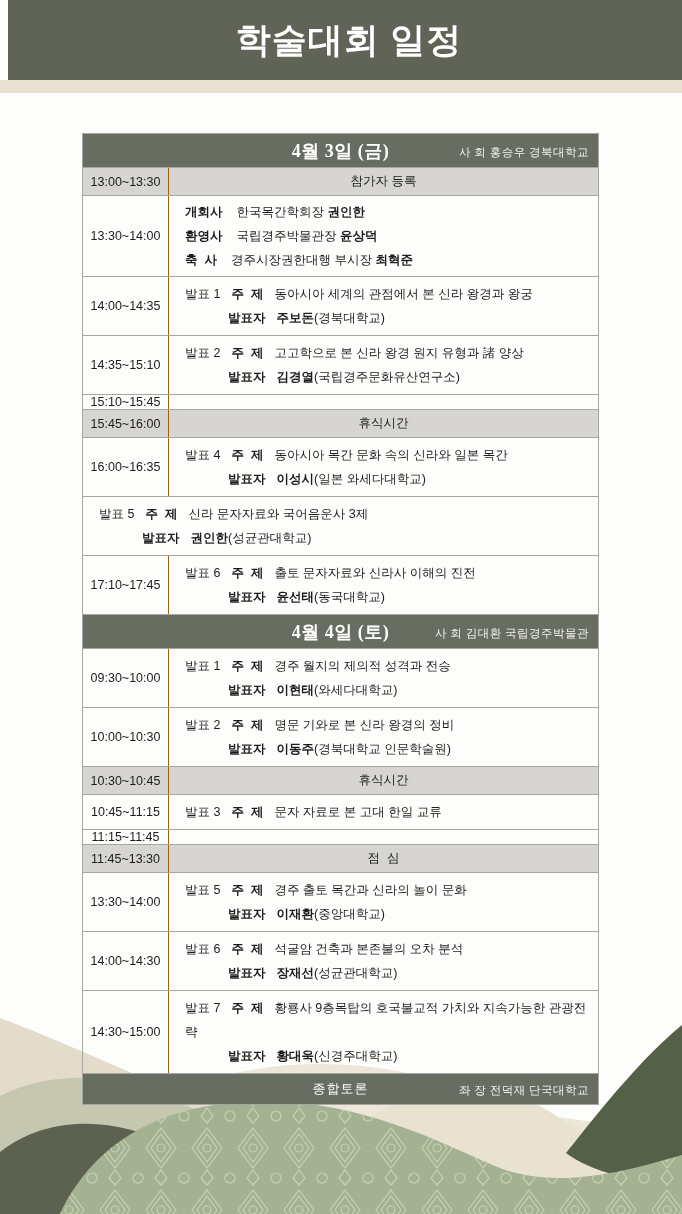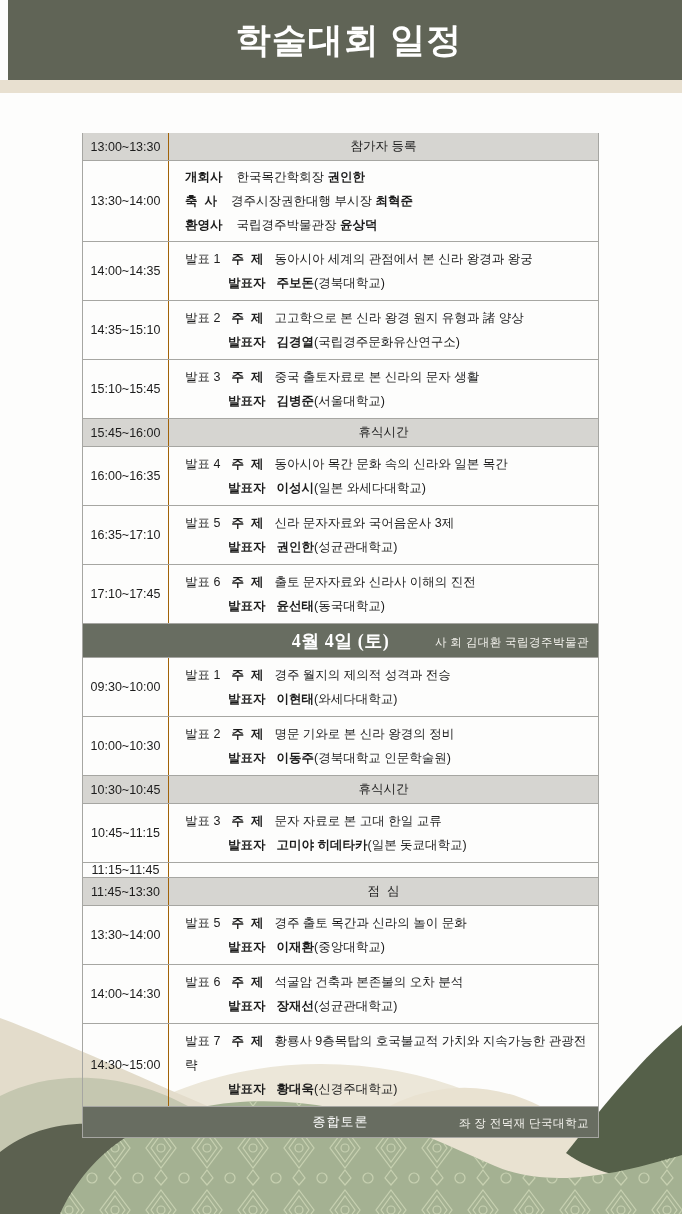--- a/index.html
+++ b/index.html
@@ -103,66 +103,65 @@
   <path d="M0,18 C60,40 150,82 240,120 L300,150 L300,214 L0,214 Z" fill="#e3dccb"></path>
   <path d="M0,96 C55,68 130,72 195,110 C240,136 285,152 335,158 L335,214 L0,214 Z" fill="#c5c7b0"></path>
   <path d="M340,145 C400,78 490,72 555,115 C600,145 645,152 682,138 L682,214 L340,214 Z" fill="#e9e2d1"></path>
   <path d="M682,25 C645,55 608,100 566,153 C600,178 650,183 682,178 Z" fill="#556049"></path>
   <path d="M0,152 C45,116 115,114 175,148 C210,168 245,182 278,188 L278,214 L0,214 Z" fill="#5c6150"></path>
   <path d="M60,214 C90,150 150,108 240,102 C350,95 430,138 495,166 C555,192 630,170 682,155 L682,214 Z" fill="#a4b192"></path>
   <path d="M60,214 C90,150 150,108 240,102 C350,95 430,138 495,166 C555,192 630,170 682,155 L682,214 Z" fill="url(#motif)"></path>
 </svg>
 
 <main class="schedule" id="schedule">
+    <div class="row hdr">
+      <div class="h-title">4월 3일 (금)</div>
+      <div class="h-right">사 회  홍승우 경북대학교</div>
+    </div>
     <div class="row special">
       <div class="time">13:00~13:30</div>
       <div class="cell"><span>참가자 등록</span></div>
     </div>
     <div class="row cer">
       <div class="time">13:30~14:00</div>
       <div class="cell">
         <div class="line"><span class="c-label">개회사</span><span>한국목간학회장 </span><span class="t-name" style="font-weight: bold;">권인한</span></div>
+        <div class="line"><span class="c-label">환영사</span><span>국립경주박물관장 </span><span class="t-name" style="font-weight: bold;">윤상덕</span></div>
         <div class="line"><span class="c-label">축  사</span><span>경주시장권한대행 부시장 </span><span class="t-name" style="font-weight: bold;">최혁준</span></div>
-        <div class="line"><span class="c-label">환영사</span><span>국립경주박물관장 </span><span class="t-name" style="font-weight: bold;">윤상덕</span></div>
       </div>
     </div>
     <div class="row talk">
       <div class="time">14:00~14:35</div>
       <div class="cell">
         <div class="line"><span class="t-no">발표 1</span><span class="t-label">주  제</span><span>동아시아 세계의 관점에서 본 신라 왕경과 왕궁</span></div>
         <div class="line t-indent"><span class="t-label">발표자</span><span class="t-name" style="font-weight: bold;">주보돈</span><span>(경북대학교)</span></div>
       </div>
     </div>
     <div class="row talk">
       <div class="time">14:35~15:10</div>
       <div class="cell">
         <div class="line"><span class="t-no">발표 2</span><span class="t-label">주  제</span><span>고고학으로 본 신라 왕경 원지 유형과 諸 양상</span></div>
         <div class="line t-indent"><span class="t-label">발표자</span><span class="t-name" style="font-weight: bold;">김경열</span><span>(국립경주문화유산연구소)</span></div>
       </div>
     </div>
     <div class="row talk">
       <div class="time">15:10~15:45</div>
-      <div class="cell">
-        <div class="line"><span class="t-no">발표 3</span><span class="t-label">주  제</span><span>중국 출토자료로 본 신라의 문자 생활</span></div>
-        <div class="line t-indent"><span class="t-label">발표자</span><span class="t-name" style="font-weight: bold;">김병준</span><span>(서울대학교)</span></div>
-      </div>
     </div>
     <div class="row special">
       <div class="time">15:45~16:00</div>
       <div class="cell"><span>휴식시간</span></div>
     </div>
     <div class="row talk">
       <div class="time">16:00~16:35</div>
       <div class="cell">
         <div class="line"><span class="t-no">발표 4</span><span class="t-label">주  제</span><span>동아시아 목간 문화 속의 신라와 일본 목간</span></div>
         <div class="line t-indent"><span class="t-label">발표자</span><span class="t-name" style="font-weight: bold;">이성시</span><span>(일본 와세다대학교)</span></div>
       </div>
     </div>
     <div class="row talk">
-      <div class="time">16:35~17:10</div>
       <div class="cell">
         <div class="line"><span class="t-no">발표 5</span><span class="t-label">주  제</span><span>신라 문자자료와 국어음운사 3제</span></div>
         <div class="line t-indent"><span class="t-label">발표자</span><span class="t-name" style="font-weight: bold;">권인한</span><span>(성균관대학교)</span></div>
       </div>
     </div>
     <div class="row talk">
       <div class="time">17:10~17:45</div>
       <div class="cell">
         <div class="line"><span class="t-no">발표 6</span><span class="t-label">주  제</span><span>출토 문자자료와 신라사 이해의 진전</span></div>
         <div class="line t-indent"><span class="t-label">발표자</span><span class="t-name" style="font-weight: bold;">윤선태</span><span>(동국대학교)</span></div>
@@ -187,21 +186,20 @@
       </div>
     </div>
     <div class="row special">
       <div class="time">10:30~10:45</div>
       <div class="cell"><span>휴식시간</span></div>
     </div>
     <div class="row talk">
       <div class="time">10:45~11:15</div>
       <div class="cell">
         <div class="line"><span class="t-no">발표 3</span><span class="t-label">주  제</span><span>문자 자료로 본 고대 한일 교류</span></div>
-        <div class="line t-indent"><span class="t-label">발표자</span><span class="t-name" style="font-weight: bold;">고미야 히데타카</span><span>(일본 돗쿄대학교)</span></div>
       </div>
     </div>
     <div class="row talk">
       <div class="time">11:15~11:45</div>
     </div>
     <div class="row special">
       <div class="time">11:45~13:30</div>
       <div class="cell"><span>점  심</span></div>
     </div>
     <div class="row talk">

